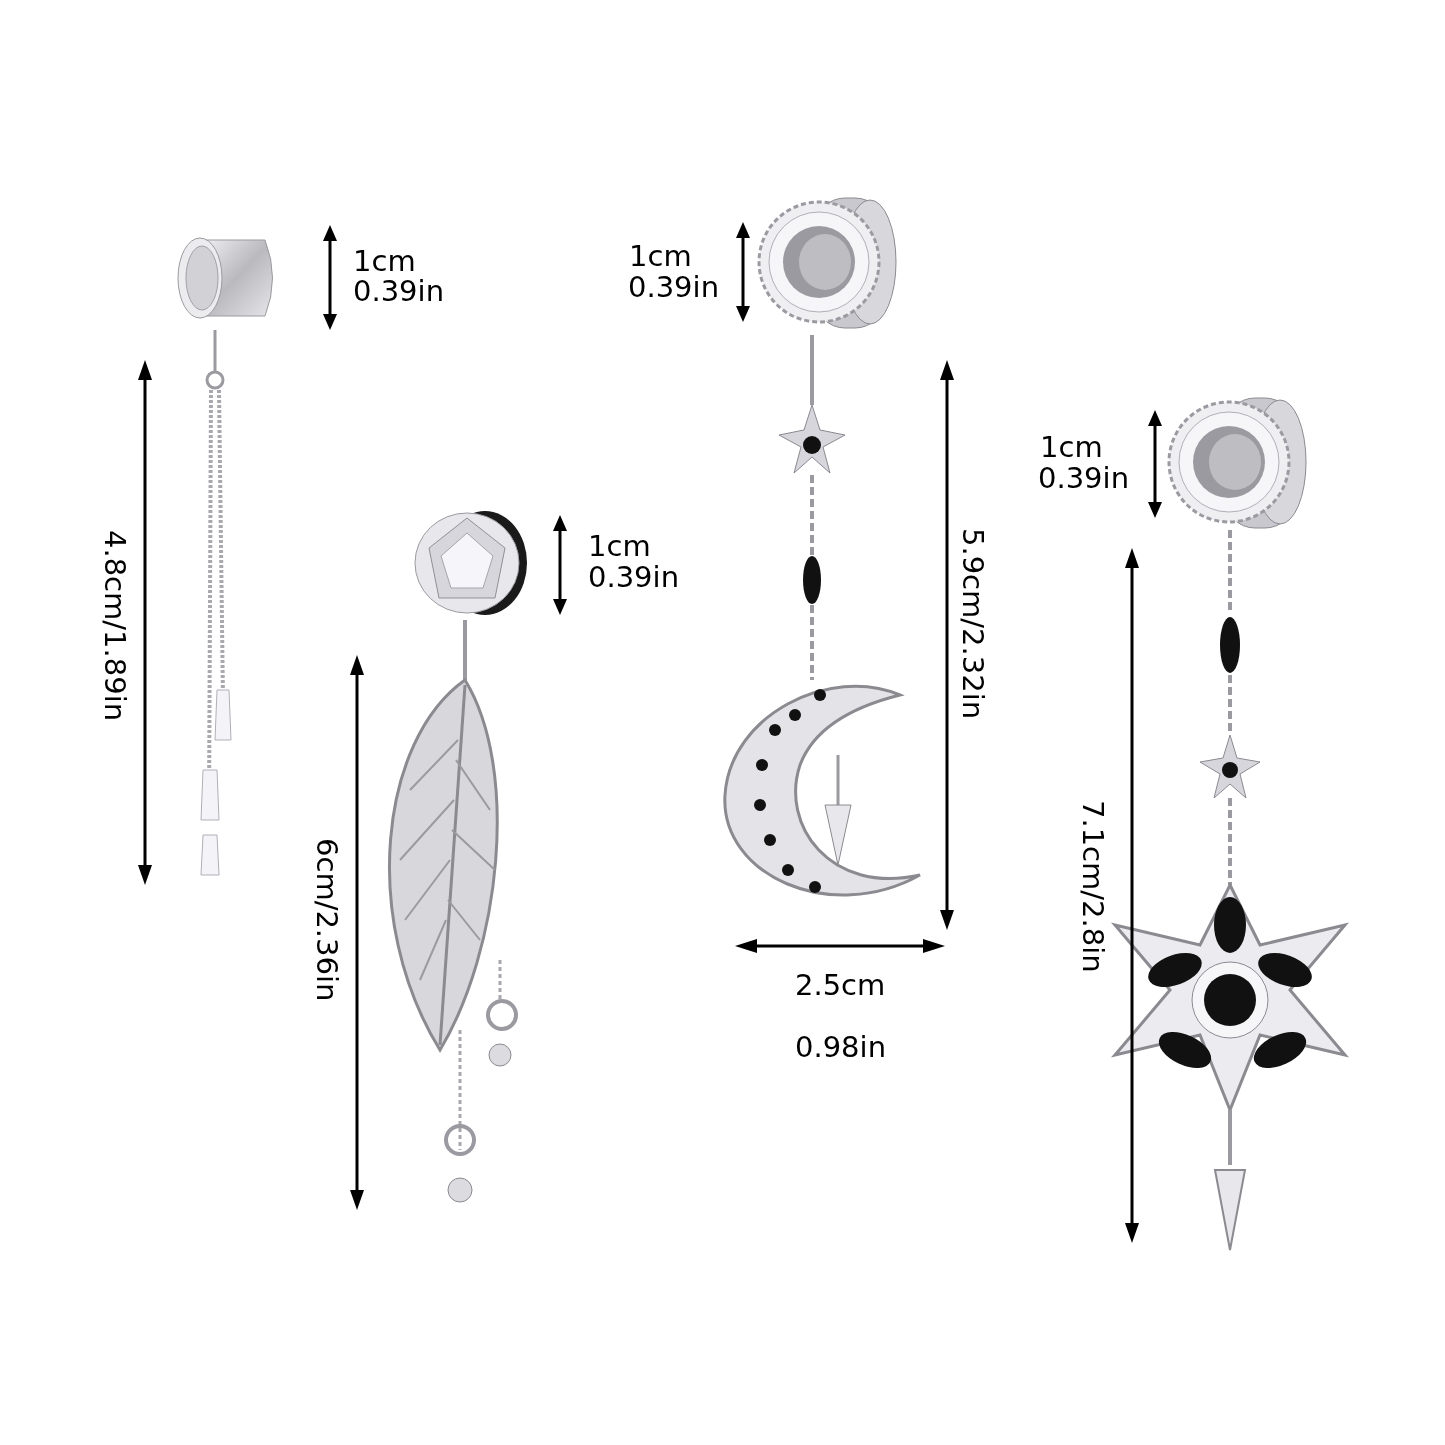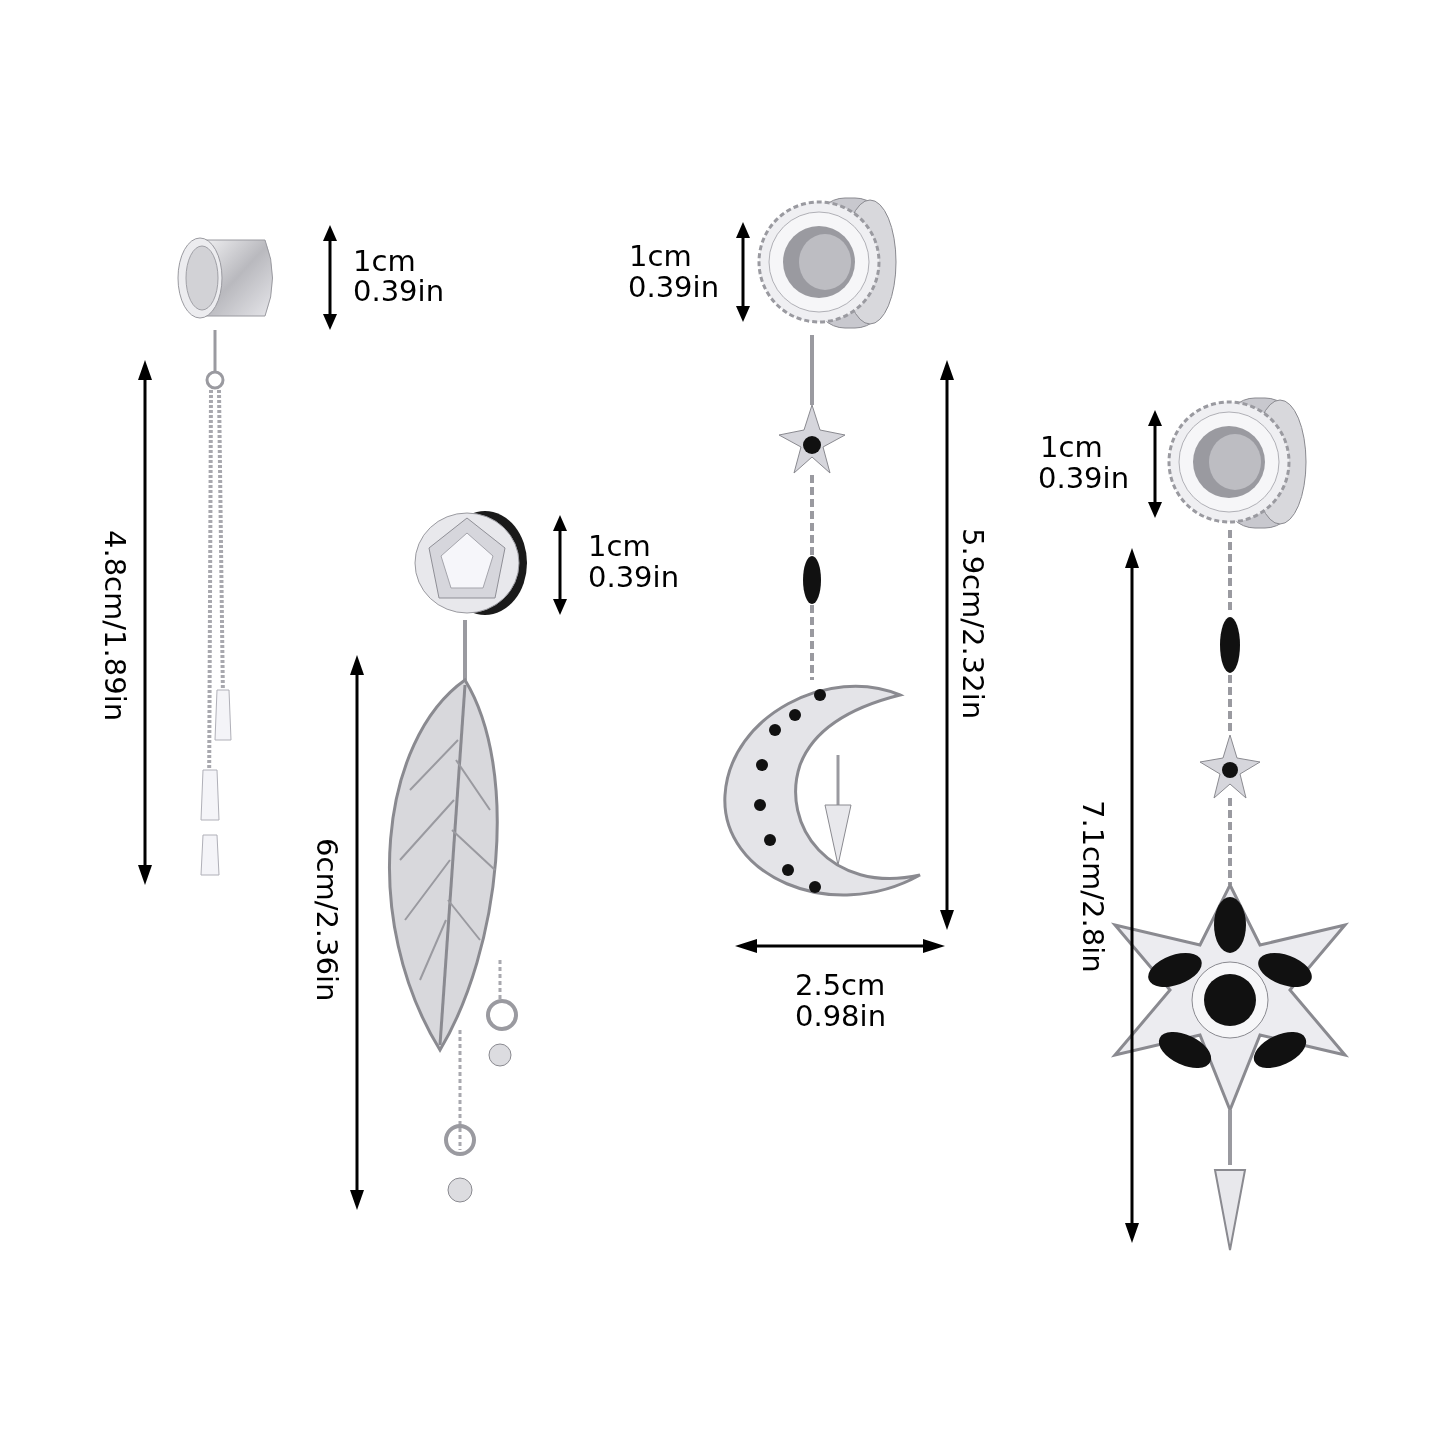--- a/index.html
+++ b/index.html
@@ -129,21 +129,21 @@
       <polygon points="10,570 3,550 17,550" fill="#000"></polygon>
   </svg>
   <div class="vlbl" style="left:990px;top:528px">5.9cm/2.32in</div>
 
   <svg style="left:735px;top:936px" width="210" height="20">
     <line x1="10" y1="10" x2="200" y2="10" stroke="#000" stroke-width="3"></line>
     <polygon points="0,10 22,3 22,17" fill="#000"></polygon>
       <polygon points="210,10 188,3 188,17" fill="#000"></polygon>
   </svg>
   <div class="lbl" style="left:795px;top:970px">2.5cm</div>
-  <div class="lbl" style="left:795px;top:1001px">0.98in</div>
+  <div class="lbl" style="left:795px;top:1032px">0.98in</div>
 </div>
 
 <div>
   <svg style="left:1165px;top:390px" width="170" height="150">
     <rect x="60" y="8" width="70" height="130" rx="30" fill="#c8c8ce" stroke="#8a8a90"></rect>
     <ellipse cx="115" cy="72" rx="26" ry="62" fill="#d8d8dc" stroke="#8a8a90"></ellipse>
     <circle cx="64" cy="72" r="60" fill="#efeff2" stroke="#9a9aa0" stroke-dasharray="5 3" stroke-width="3"></circle>
     <circle cx="64" cy="72" r="50" fill="#f6f6f8" stroke="#b0b0b6"></circle>
     <circle cx="64" cy="72" r="36" fill="#9a9aa0"></circle>
     <ellipse cx="70" cy="72" rx="26" ry="28" fill="#bdbdc2"></ellipse>

